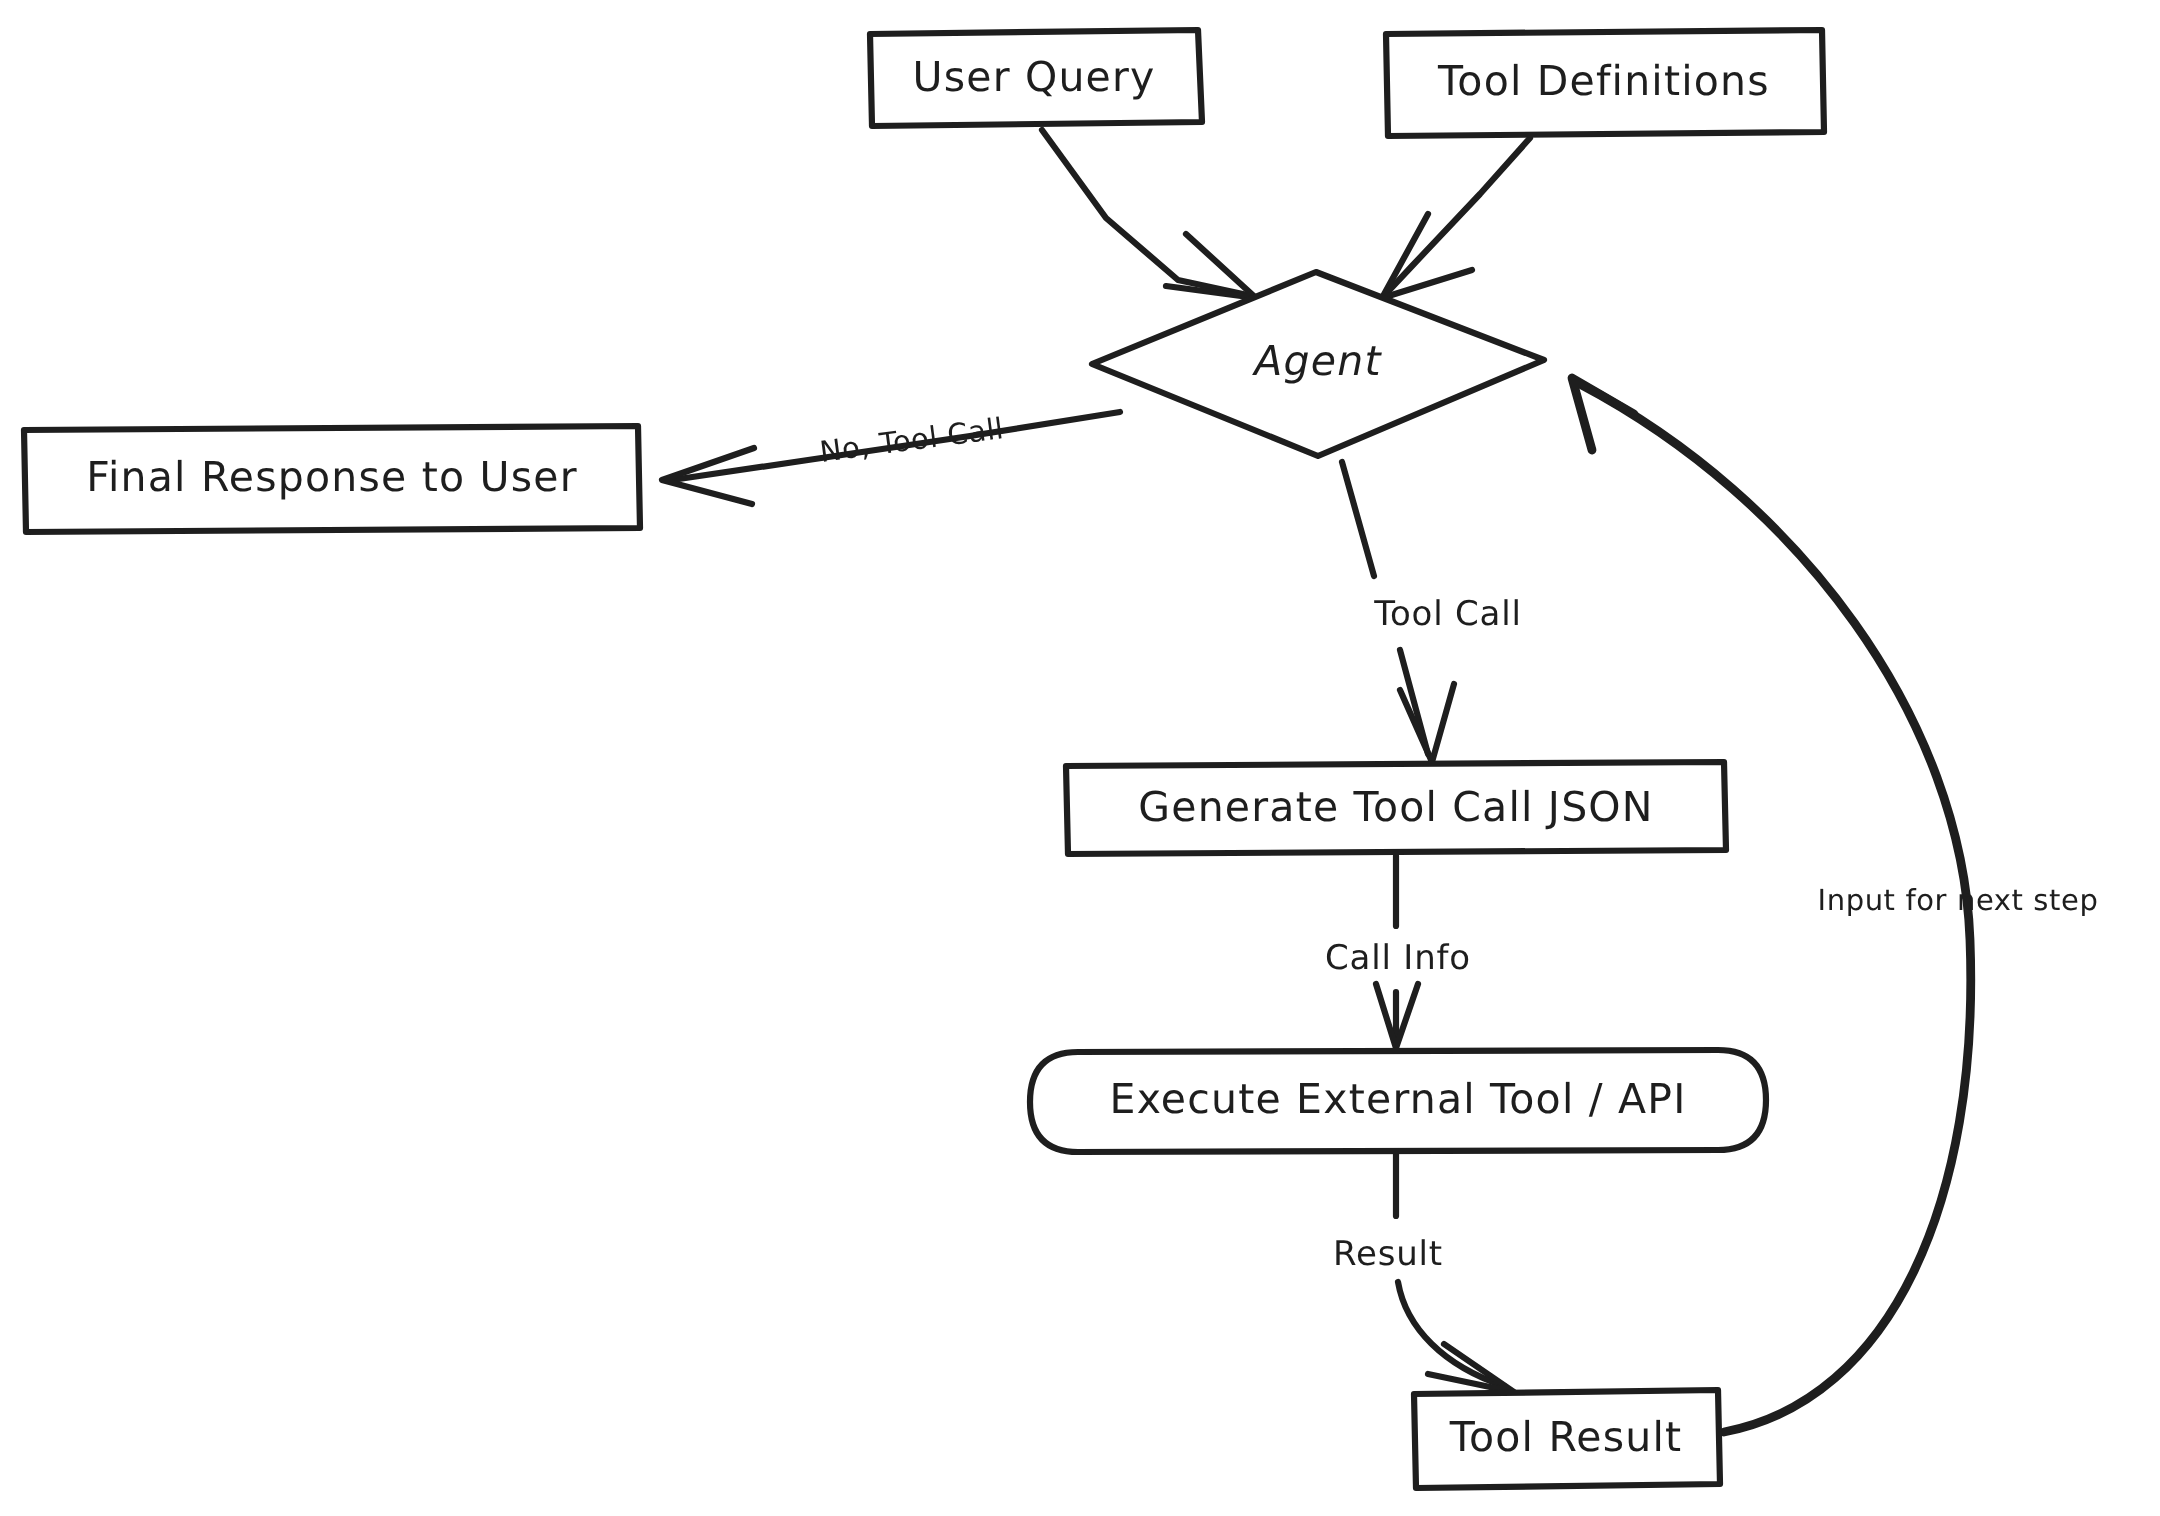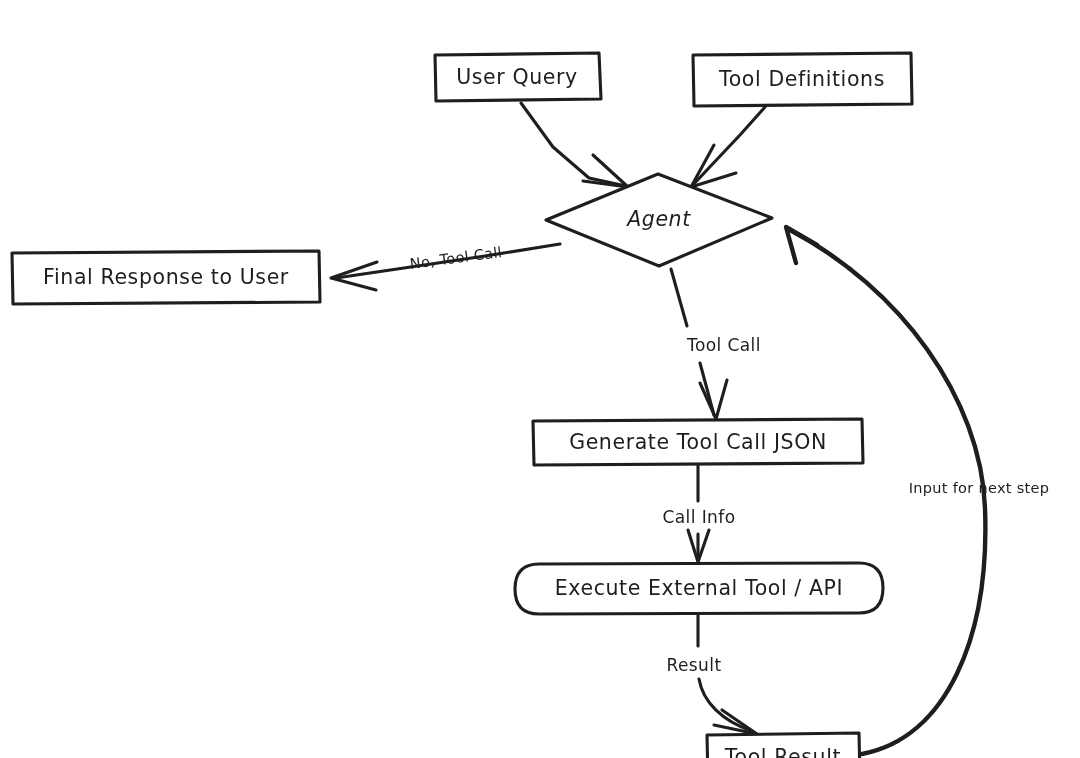--- a/index.html
+++ b/index.html
@@ -11,21 +11,20 @@
     width: 1080px;
     height: 758px;
     font-family: "DejaVu Sans", sans-serif;
     overflow: hidden;
   }
   #canvas {
     position: relative;
     width: 1080px;
     height: 670px;
     background: #ffffff;
-    margin-top: 38px;
   }
   svg#diagram {
     position: absolute;
     top: 0;
     left: 0;
     width: 1080px;
     height: 758px;
   }
   .shape-stroke {
     fill: #ffffff;

